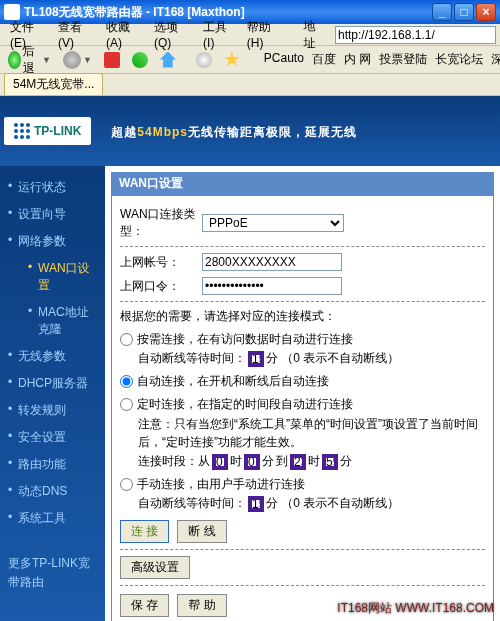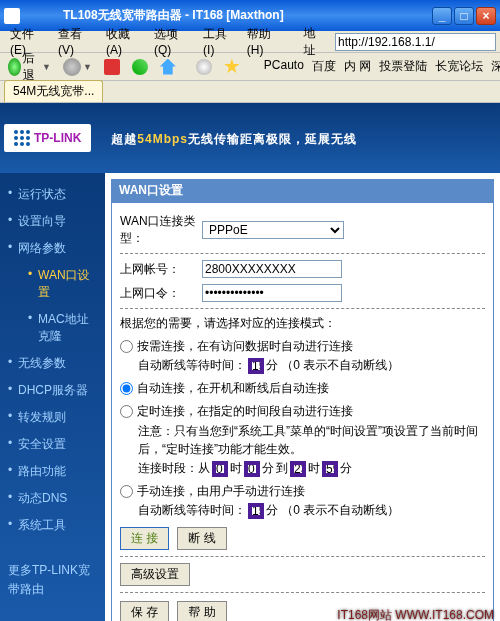--- a/index.html
+++ b/index.html
@@ -1,18 +1,18 @@
 <!DOCTYPE html>
 <html><head>
 <meta charset="utf-8">
 <style>
 * { margin: 0; padding: 0; box-sizing: border-box; font-family: "SimSun", sans-serif; font-size: 12px; }
 body { background: #fff; width: 500px; height: 621px; overflow: hidden; position: relative; }
 
-.titlebar { background: linear-gradient(#0a5ad6,#3c8cf0,#0a5ad6); height: 31px; display: flex; align-items: center; padding: 0 4px; color: #fff; gap: 39px; }
+.titlebar { background: linear-gradient(#0a5ad6,#3c8cf0,#0a5ad6); height: 24px; display: flex; align-items: center; padding: 0 4px; color: #fff; }
 .titlebar .icon { width: 16px; height: 16px; background: #fff; border-radius: 2px; margin-right: 4px; }
 .titlebar .title { flex: 1; font-weight: bold; }
 .winbtns { display: flex; gap: 2px; }
 .winbtn { width: 20px; height: 18px; background: linear-gradient(#6ab0f5,#2d7ae0); border: 1px solid #0a4aa0; border-radius: 3px; display: flex; align-items: center; justify-content: center; color: #fff; font-weight: bold; cursor: pointer; }
 .winbtn.close { background: linear-gradient(#f08060,#d04020); border-color: #a03010; }
 
 .menubar { background: #ece9d8; height: 22px; display: flex; align-items: center; padding: 0 4px; border-bottom: 1px solid #c0c0c0; }
 .menubar span { padding: 2px 6px; cursor: pointer; }
 .menubar .addr-label { margin-left: 8px; }
 .menubar input { flex: 1; height: 18px; border: 1px solid #7f9db9; padding: 0 2px; background: #fff; color: #000; margin-left: 4px; }
@@ -31,21 +31,21 @@
 .ticon.fav { background: #fc3; clip-path: polygon(50% 0,61% 35%,98% 35%,68% 57%,79% 91%,50% 70%,21% 91%,32% 57%,2% 35%,39% 35%); }
 .sep { width: 1px; height: 20px; background: #c0c0c0; margin: 0 2px; }
 .links { display: flex; gap: 8px; margin-left: 8px; white-space: nowrap; }
 .links span { cursor: pointer; }
 
 .tabbar { background: #ece9d8; height: 22px; display: flex; align-items: flex-end; padding: 0 4px; border-bottom: 1px solid #c0c0c0; }
 .tab { background: #fff8dc; border: 1px solid #c0b060; border-bottom: none; padding: 2px 8px; border-radius: 3px 3px 0 0; cursor: pointer; }
 
 .content { position: relative; height: 525px; overflow: hidden; }
 .banner { background: linear-gradient(#0a3a7a,#1a5aaa); height: 70px; position: relative; display: flex; align-items: center; padding: 0 4px; overflow: hidden; }
-.logo-box { background: #fff; padding: 6px 10px; color: #a21caf; font-weight: bold; font-size: 18px; display: flex; align-items: center; gap: 4px; border-radius: 2px; }
+.logo-box { background: #fff; padding: 6px 10px; color: #0f766e; font-weight: bold; font-size: 18px; display: flex; align-items: center; gap: 4px; border-radius: 2px; }
 .dots { display: grid; grid-template-columns: repeat(3,4px); gap: 2px; }
 .dots i { width: 4px; height: 4px; background: #0a5aaa; border-radius: 50%; display: block; }
 .slogan { color: #fff; font-size: 16px; font-weight: bold; margin-left: 20px; letter-spacing: 1px; }
 .slogan .mbps { color: #ffd040; }
 
 .body-row { display: flex; background: #0a3a7a; height: 455px; }
 .sidebar { width: 105px; background: linear-gradient(#0a3a7a,#1a5aaa); color: #a0d0ff; padding: 8px 4px; }
 .nav-item { padding: 5px 4px 5px 14px; cursor: pointer; position: relative; color: #a0d0ff; }
 .nav-item::before { content: "•"; position: absolute; left: 4px; }
 .nav-item.active { color: #ffd040; }

